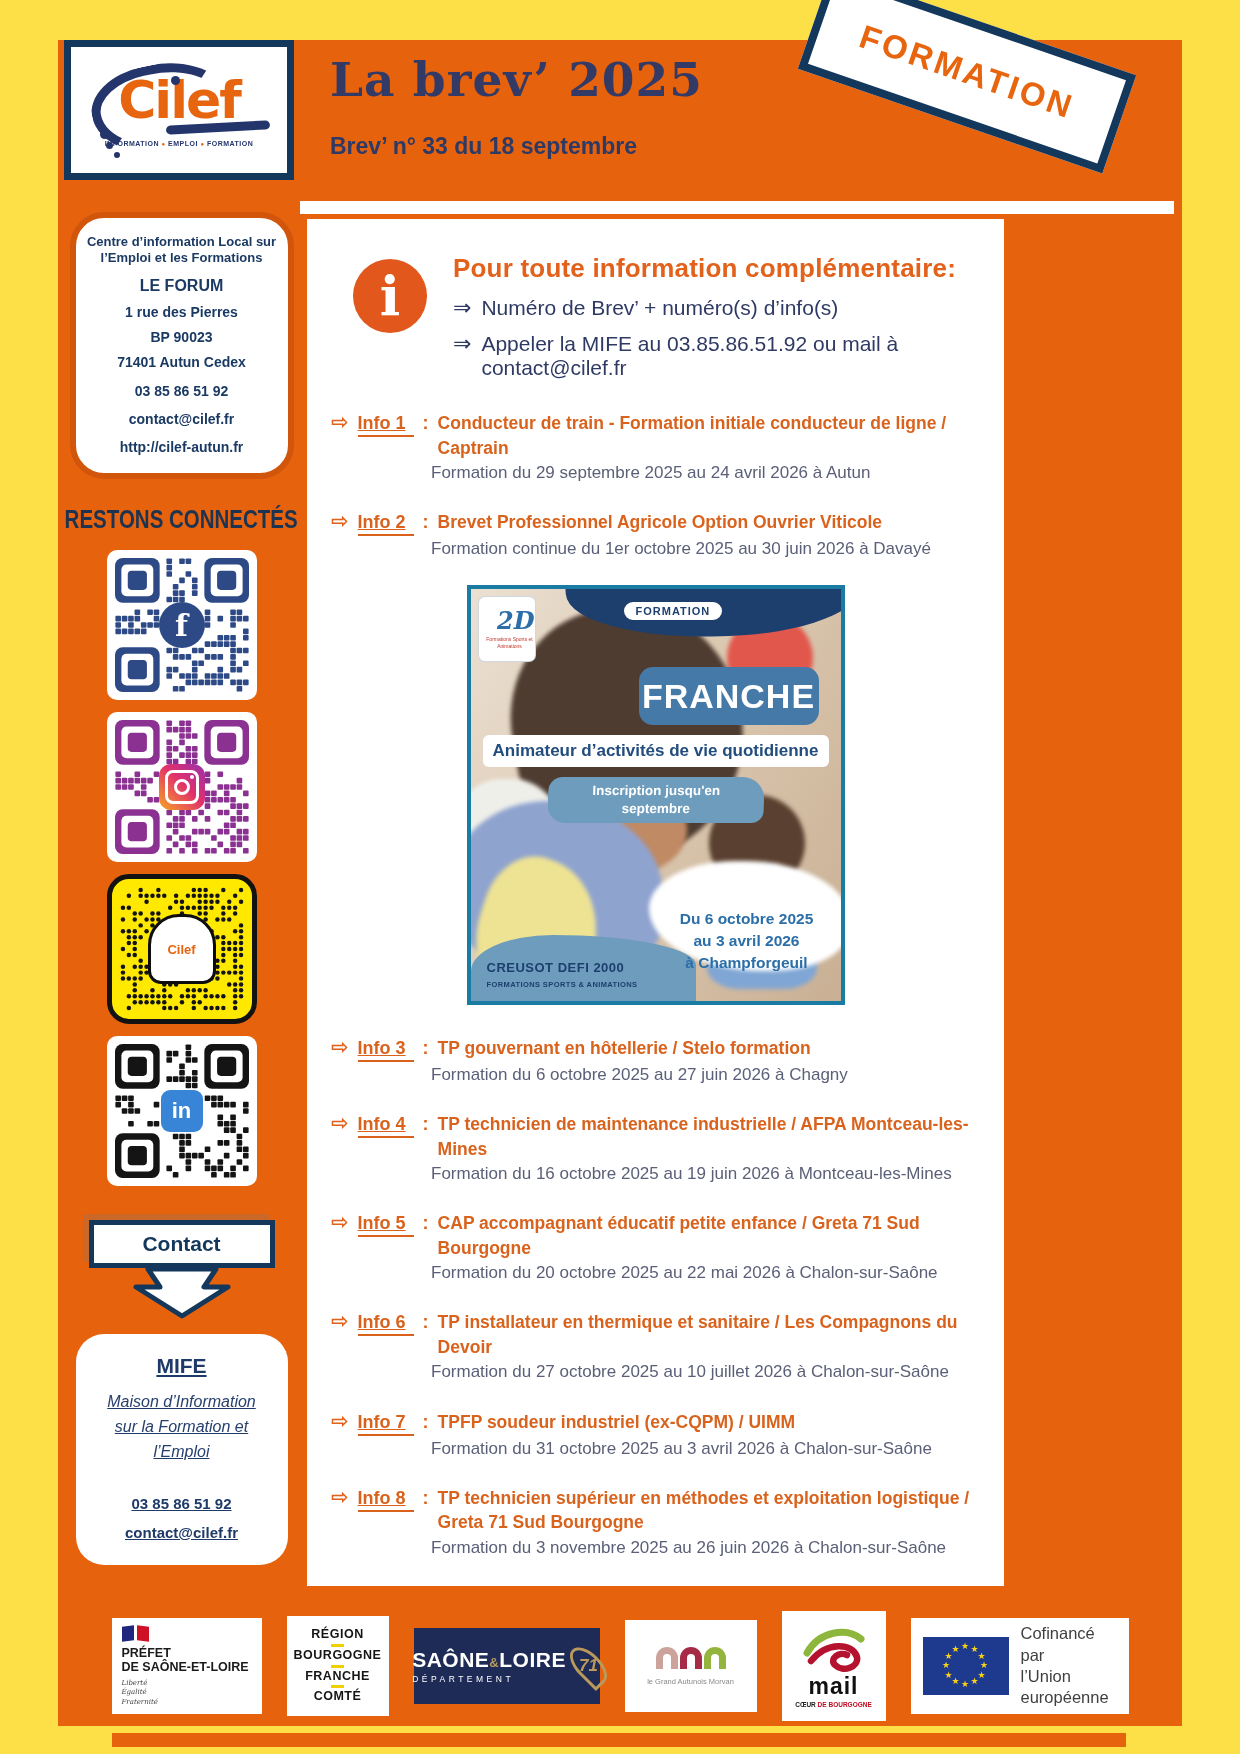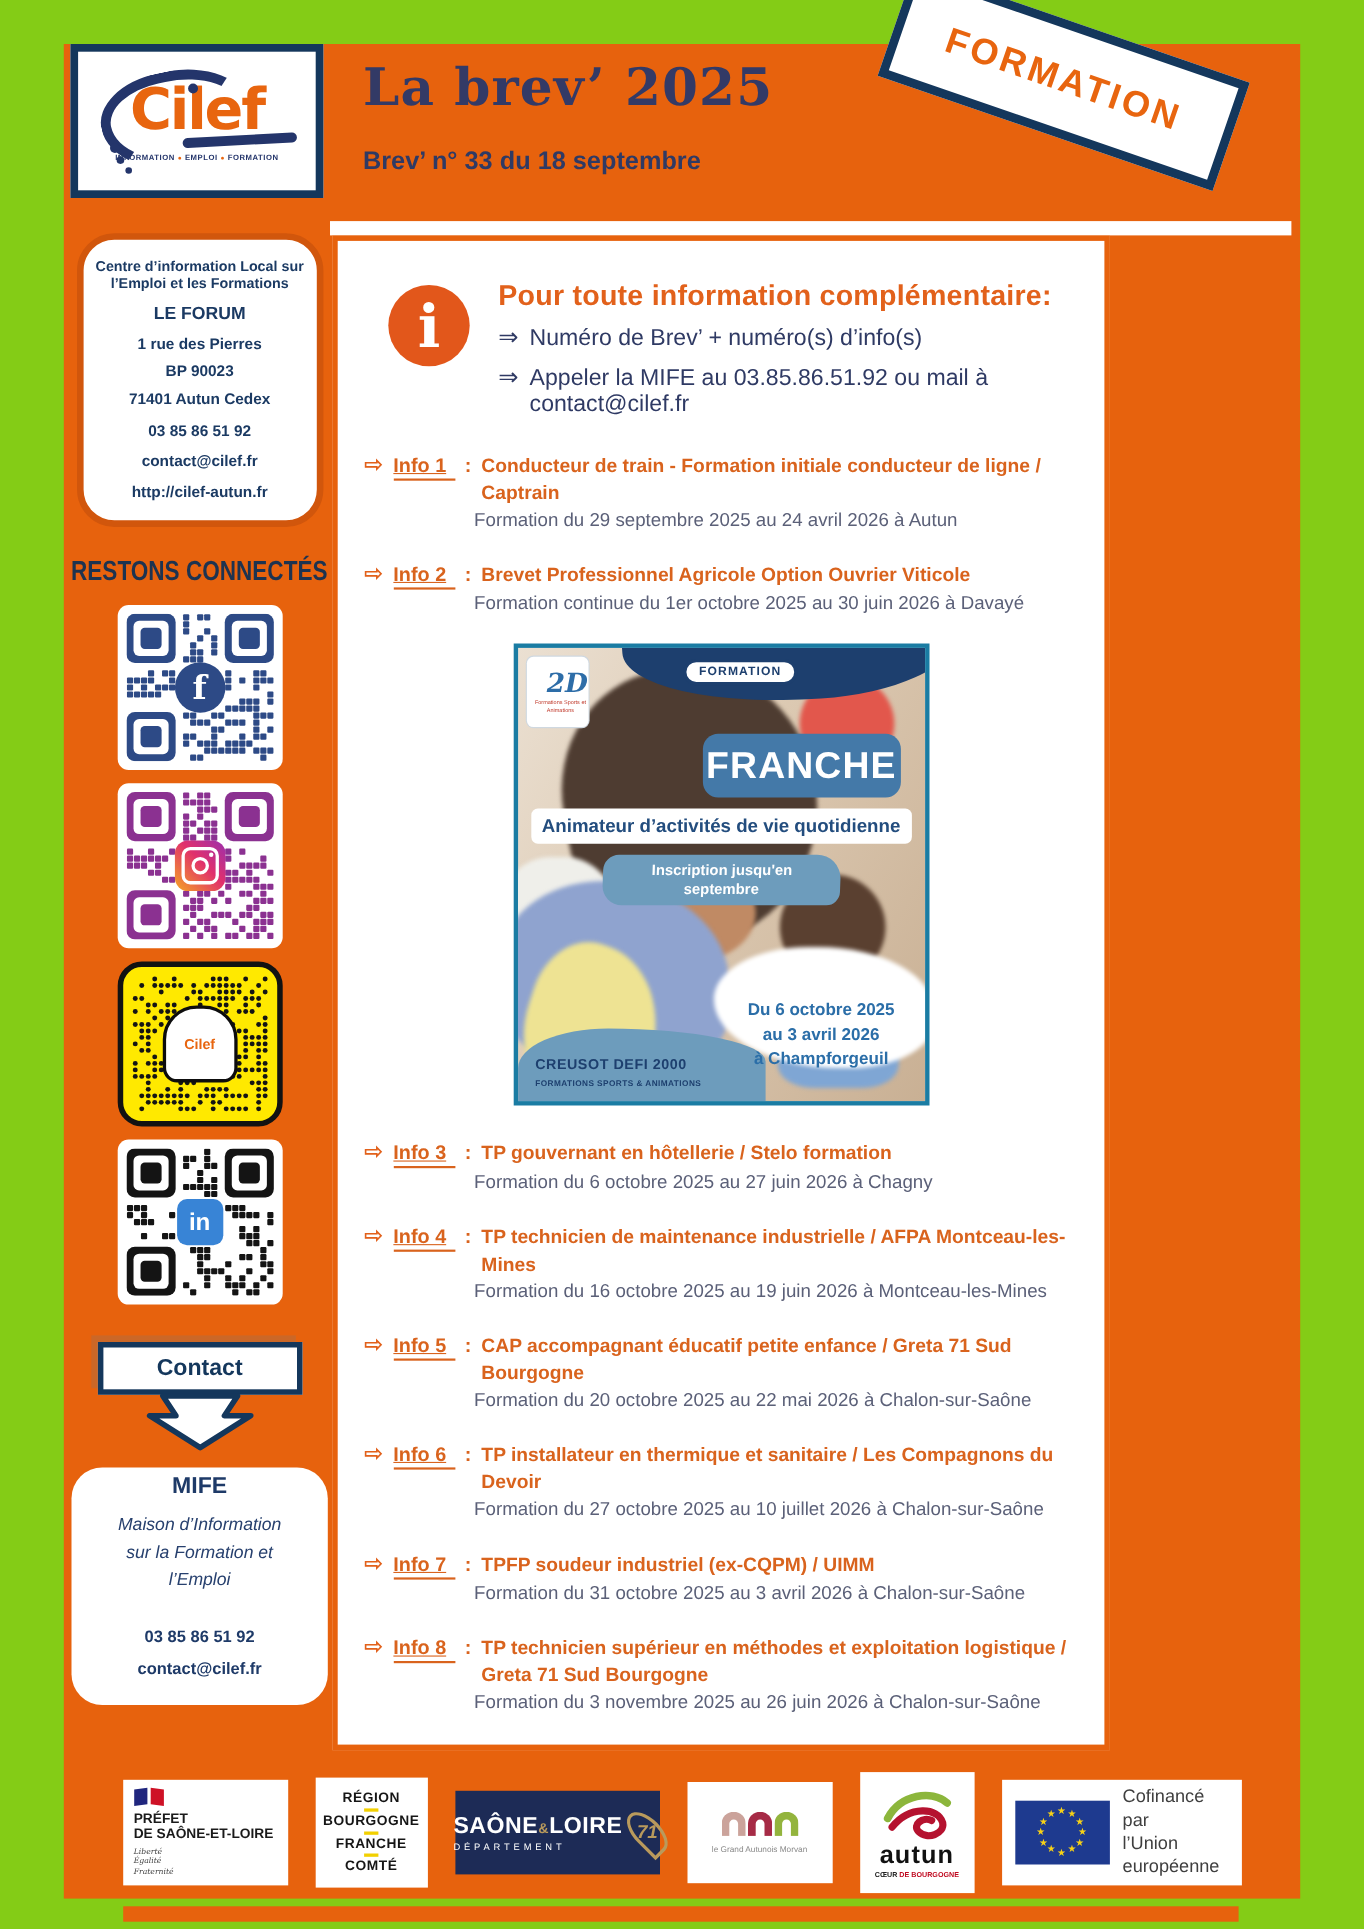--- a/index.html
+++ b/index.html
@@ -1,16 +1,16 @@
 <!DOCTYPE html>
 <html><head>
 <meta charset="utf-8">
 <style>
   html,body{margin:0;padding:0;background:#888;}
-  .page{position:relative;width:1240px;height:1754px;background:#84cc16;margin:0 auto;
+  .page{position:relative;width:1240px;height:1754px;background:#fde047;margin:0 auto;
         font-family:"Liberation Sans","DejaVu Sans",sans-serif;overflow:hidden;}
   .orange-body{position:absolute;left:58px;top:40px;width:1124px;height:1686px;background:#E7620D;}
   .bottom-bar{position:absolute;left:112px;top:1733px;width:1014px;height:14px;background:#E7620D;}
 
   
   .logo-box{position:absolute;left:64px;top:40px;width:230px;height:140px;background:#fff;
             border:7px solid #14375C;box-sizing:border-box;z-index:4;display:flex;flex-direction:column;
             align-items:center;justify-content:center;}
   .cilef{position:relative;font-family:"DejaVu Sans",sans-serif;font-weight:bold;font-size:52px;
          color:#E8650F;letter-spacing:-2px;line-height:1;padding:0 10px;}
@@ -66,22 +66,22 @@
   .ghost{width:62px;height:64px;background:#fff;border:3px solid #0D0D0D;border-radius:31px 31px 13px 13px;
          display:flex;align-items:center;justify-content:center;}
   .ghost span{color:#E8650F;font-weight:bold;font-size:13px;}
 
   .contact-banner{margin-top:34px;width:176px;height:38px;background:#fff;border:5px solid #14375C;
          box-sizing:content-box;display:flex;align-items:center;justify-content:center;
          box-shadow:-6px -6px 0 rgba(120,120,120,.25);}
   .contact-banner span{font-weight:bold;font-size:21px;color:#14375C;}
   .contact-arrow{margin-top:-2px;}
 
-  .mife-card{margin-top:14px;width:233px;background:#fff;border-radius:28px;padding:5px 12px 24px 12px;
-         text-align:center;color:#1E3A68;box-sizing:border-box;}
+  .mife-card{margin-top:14px;width:212px;background:#fff;border-radius:28px;padding:20px 12px 24px 12px;
+         text-align:center;color:#1E3A68;box-sizing:border-box;text-decoration:underline;}
   .mife-title{font-weight:bold;font-size:21px;}
   .mife-desc{margin:12px auto 0 auto;width:170px;font-style:italic;font-size:16px;line-height:1.55;color:#27406E;}
   .mife-phone{margin-top:30px;font-weight:bold;font-size:15px;}
   .mife-email{margin-top:12px;font-weight:bold;font-size:15px;}
 
   
   .main-box{position:absolute;left:302px;top:214px;width:707px;height:1377px;background:#fff;
         border:5px solid #E7620D;box-sizing:border-box;z-index:2;padding:20px 24px;overflow:hidden;}
   .info-header{display:flex;gap:26px;margin:14px 4px 0 22px;align-items:flex-start;}
   .info-circle{flex:0 0 74px;width:74px;height:74px;border-radius:50%;background:#E2571B;color:#fff;
@@ -958,21 +958,21 @@
           <div class="gam-arch gam-a3"></div>
       </div>
       <div class="gam-label">le Grand Autunois Morvan</div>
     </div>
 
     <div class="f-card autun-card">
       <svg width="70" height="48" viewBox="0 0 70 48">
         <path d="M8,28 C20,6 48,2 62,14" fill="none" stroke="#8CB63C" stroke-width="7" stroke-linecap="round"></path>
         <path d="M12,36 C28,16 54,18 58,32 C60,42 44,48 36,40 C30,34 40,26 48,30" fill="none" stroke="#B5122F" stroke-width="6.5" stroke-linecap="round"></path>
       </svg>
-      <div class="autun-name">autun</div>
+      <div class="autun-name">mail</div>
       <div class="autun-sub">
         <span class="c1">CŒUR</span> <span class="c2">DE BOURGOGNE</span>
       </div>
     </div>
 
     <div class="f-card eu-card">
       <div class="eu-flag">
           <span class="eu-star" style="left: 38.5px; top: 5px;">★</span>
           <span class="eu-star" style="left: 48px; top: 7.54552px;">★</span>
           <span class="eu-star" style="left: 54.9545px; top: 14.5px;">★</span>

